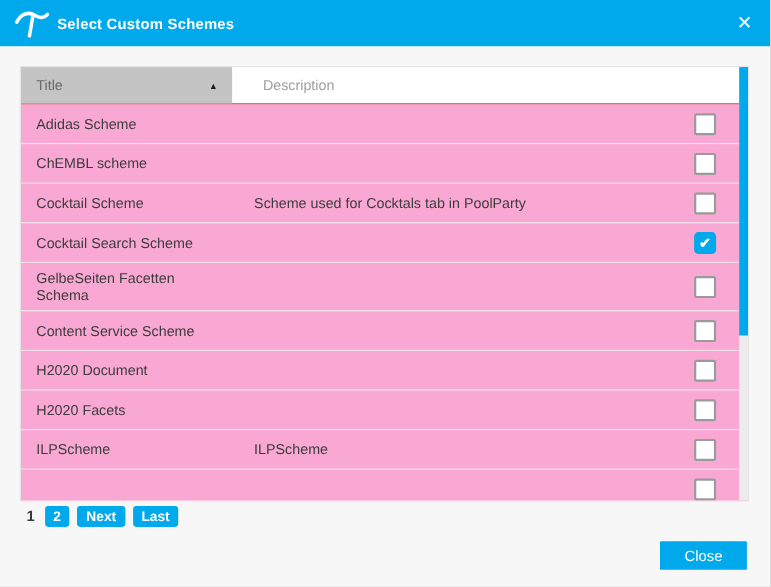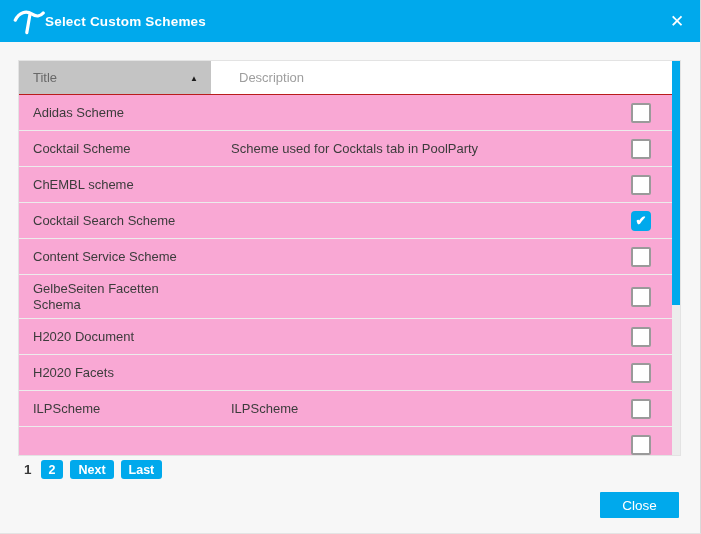--- a/index.html
+++ b/index.html
@@ -19,21 +19,21 @@
   }
   
   .dlg-header {
     position: absolute; top: 0; left: 0; right: 0; height: 42px;
     background: #00a9ec;
     display: flex; align-items: center;
   }
   .logo { margin-left: 13px; width: 32px; height: 27px; flex: 0 0 auto; }
   .dlg-title {
     color: #ffffff; font-weight: bold; font-size: 13.5px;
-    letter-spacing: .2px;
+    margin-left: 7px; letter-spacing: .2px;
   }
   .close-x {
     position: absolute; right: 13px; top: 50%; transform: translateY(-50%);
     color: #ffffff; font-size: 17px; line-height: 1; cursor: pointer;
     width: 20px; text-align: center; font-weight: normal;
   }
   
   .tbl {
     position: absolute; left: 18px; top: 60px;
     width: 663px; height: 396px;
@@ -155,61 +155,61 @@
       <div class="cell-title">Adidas Scheme</div>
       <div class="cell-desc"></div>
       <div class="cell-check">
         <div class="checkbox">
           
         </div>
       </div>
     </div>
 
     <div class="row">
+      <div class="cell-title">ChEMBL scheme</div>
+      <div class="cell-desc"></div>
+      <div class="cell-check">
+        <div class="checkbox">
+          
+        </div>
+      </div>
+    </div>
+
+    <div class="row">
       <div class="cell-title">Cocktail Scheme</div>
       <div class="cell-desc">Scheme used for Cocktals tab in PoolParty</div>
       <div class="cell-check">
         <div class="checkbox">
           
         </div>
       </div>
     </div>
 
     <div class="row">
-      <div class="cell-title">ChEMBL scheme</div>
-      <div class="cell-desc"></div>
-      <div class="cell-check">
-        <div class="checkbox">
-          
-        </div>
-      </div>
-    </div>
-
-    <div class="row">
       <div class="cell-title">Cocktail Search Scheme</div>
       <div class="cell-desc"></div>
       <div class="cell-check">
         <div class="checkbox checked">
           <span class="tick">✔</span>
         </div>
       </div>
     </div>
 
     <div class="row">
+      <div class="cell-title">GelbeSeiten Facetten Schema</div>
+      <div class="cell-desc"></div>
+      <div class="cell-check">
+        <div class="checkbox">
+          
+        </div>
+      </div>
+    </div>
+
+    <div class="row">
       <div class="cell-title">Content Service Scheme</div>
-      <div class="cell-desc"></div>
-      <div class="cell-check">
-        <div class="checkbox">
-          
-        </div>
-      </div>
-    </div>
-
-    <div class="row">
-      <div class="cell-title">GelbeSeiten Facetten Schema</div>
       <div class="cell-desc"></div>
       <div class="cell-check">
         <div class="checkbox">
           
         </div>
       </div>
     </div>
 
     <div class="row">
       <div class="cell-title">H2020 Document</div>

